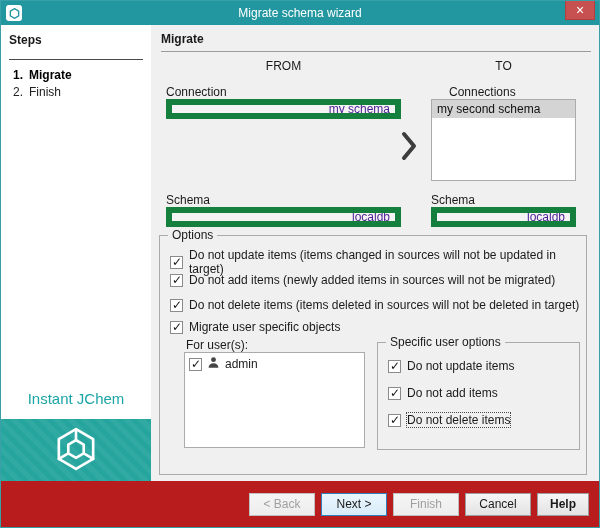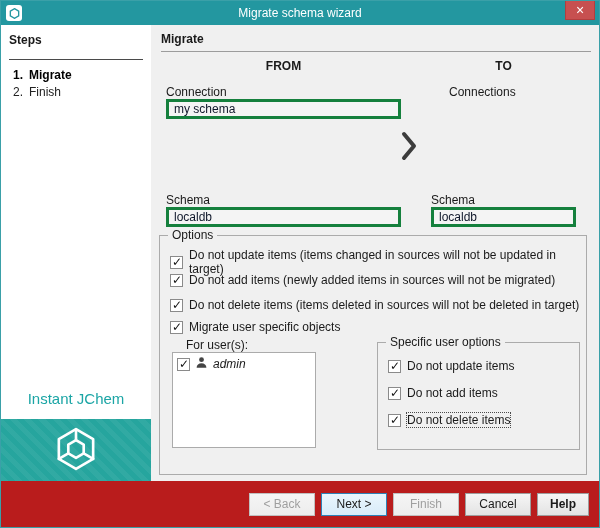--- a/index.html
+++ b/index.html
@@ -39,25 +39,25 @@
   .logo-block {
     height:62px; background:#26a59e;
     background-image:repeating-linear-gradient(45deg, rgba(255,255,255,0.05) 0 5px, rgba(255,255,255,0) 5px 10px);
     display:flex; align-items:center; justify-content:center;
   }
   
   .content { flex:1; position:relative; background:#f0f0f0; }
   .section-header { margin:7px 8px 0 10px; padding-bottom:5px; border-bottom:1px solid #9c9c9c; font-weight:bold; }
   .form { position:absolute; left:0; top:30px; right:0; bottom:0; }
   .abs { position:absolute;text-align:right; }
-  .col-header { font-weight:bold; text-align:center; }
+  .col-header { font-weight:normal; text-align:center; }
   .lbl { color:#1a1a1a; }
   .field {
-    position:absolute; height:20px; border:3px solid #15803d; background:#f4f4f4;
-    color:#0f172a; font:12px "Liberation Sans", sans-serif; padding:2px 5px;
+    position:absolute; height:20px; border:6px solid #15803d; background:#f4f4f4;
+    color:#4c1d95; font:12px "Liberation Sans", sans-serif; padding:2px 5px;text-align:right;
   }
   .list { position:absolute; background:#ffffff; border:1px solid #ababab; overflow:hidden; }
   .list-row { height:18px; line-height:18px; padding:0 5px; color:#111; }
   .list-row.selected { background:#d4d4d4; }
   .arrow-icon { position:absolute; }
   
   .group { position:absolute; border:1px solid #ababab; }
   .group-title { position:absolute; top:-8px; left:8px; background:#f0f0f0; padding:0 4px; color:#1a1a1a; }
   
   .cb-row { position:absolute; display:flex; align-items:center; gap:6px; }
@@ -137,20 +137,23 @@
 
       <div class="form">
 
         <div class="abs col-header" style="left:15px; top:4px; width:235px;">FROM</div>
         <div class="abs col-header" style="left:280px; top:4px; width:145px;">TO</div>
 
         <div class="abs lbl" style="left:15px; top:30px;">Connection</div>
         <input class="field" style="left: 15px; top: 44px; width: 235px;" readonly="" value="my schema">
 
         <div class="abs lbl" style="left:298px; top:30px;">Connections</div>
+        <div class="list" style="left:280px; top:44px; width:145px; height:82px;">
+          <div class="list-row selected">my second schema</div>
+        </div>
 
         <span class="arrow-icon" style="left:250px; top:76px;">
           <svg width="16" height="30" viewBox="0 0 16 30" fill="none" stroke="#3c3c3c" stroke-width="4" stroke-linecap="round" stroke-linejoin="round">
             <polyline points="3,3 13,15 3,27"></polyline>
           </svg>
         </span>
 
         <div class="abs lbl" style="left:15px; top:138px;">Schema</div>
         <input class="field" style="left: 15px; top: 152px; width: 235px;" readonly="" value="localdb">
 
@@ -172,21 +175,21 @@
             <span class="checkbox checked"></span>
             <span>Do not delete items (items deleted in sources will not be deleted in target)</span>
           </div>
 
           <div class="cb-row" style="left:10px; top:84px;">
             <span class="checkbox checked"></span>
             <span>Migrate user specific objects</span>
           </div>
 
           <div class="abs lbl" style="left:26px; top:102px;">For user(s):</div>
-          <div class="users-list" style="left:12px; top:116px; width:144px; height:96px;font-style:italic;">
+          <div class="users-list" style="left:24px; top:116px; width:181px; height:96px;">
             <div class="user-row">
               <span class="checkbox checked"></span>
               <span>
                 <svg width="13" height="13" viewBox="0 0 16 16" fill="#444444">
                   <circle cx="8" cy="4.5" r="3"></circle>
                   <path d="M2,14.5 c0-3.6 2.6-5.6 6-5.6 s6,2 6,5.6 z"></path>
                 </svg>
               </span>
               <span>admin</span>
             </div>

